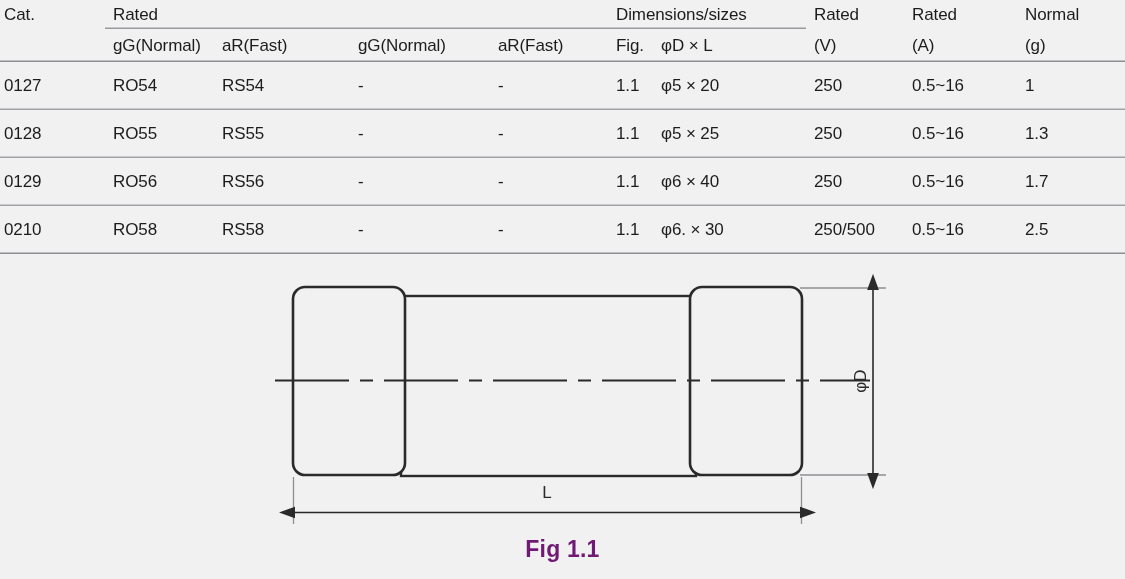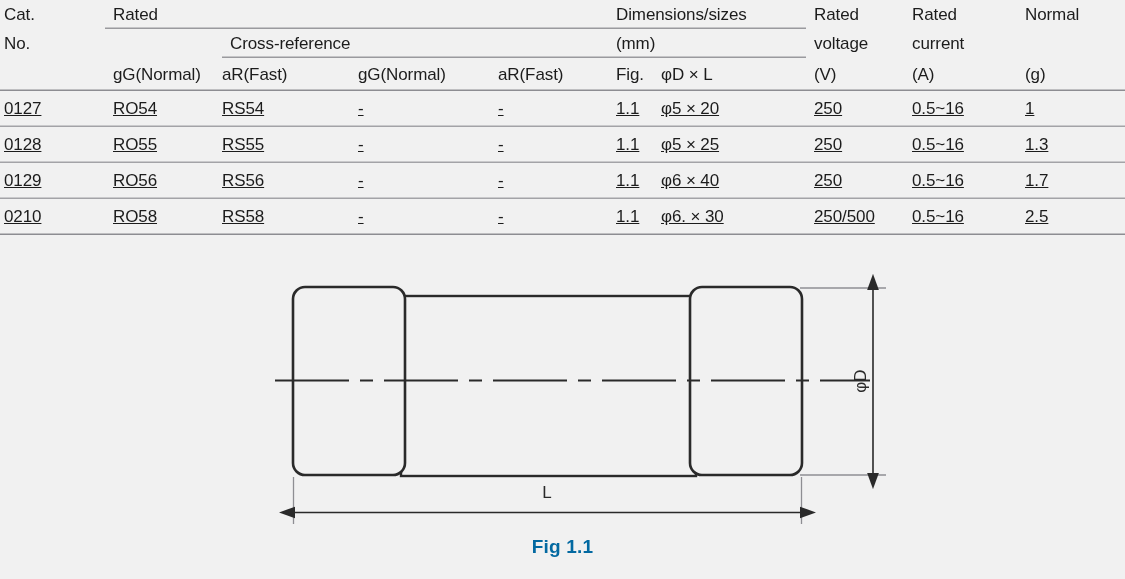--- a/index.html
+++ b/index.html
@@ -47,25 +47,24 @@
   .hcell-sub {
     height: 31px;
     line-height: 33px;
   }
 
   
   .rule-bot { box-shadow: inset 0 -1.5px 0 0 #9a9a9e; }
 
   
   tr.drow td {
-    height: 36px;
+    height: 48px;
     line-height: 30px;
     box-shadow: inset 0 -1.5px 0 0 #a3a3a7;
     vertical-align: middle;
-    text-decoration: underline;
   }
   tr.drow.last td {
     box-shadow: inset 0 -1.5px 0 0 #8d8d92;
   }
   tr.headtop td {
     box-shadow: inset 0 -1.5px 0 0 #8d8d92;
   }
 
   .pad-l  { padding-left: 4px !important; }
   .pad-l2 { padding-left: 8px !important; }
@@ -78,23 +77,23 @@
     width: 1125px;
     height: 321px;
   }
   .drawing svg { display: block; }
   .caption {
     position: absolute;
     left: 0;
     top: 536px;
     width: 1125px;
     text-align: center;
-    font-size: 19px;
+    font-size: 23px;
     font-weight: bold;
-    color: #0369a1;
+    color: #701a75;
     letter-spacing: 0.2px;
   }
   .dim-label {
     font-family: "Liberation Sans", sans-serif;
     font-size: 17px;
     fill: #2a2a2a;
   }
 </style>
 </head>
 <body>
@@ -117,29 +116,20 @@
     <tbody>
         <tr>
       <td class="hcell pad-l" rowspan="1">Cat.</td>
       <td class="hcell pad-l2 rule-bot" colspan="4">Rated</td>
       <td class="hcell pad-l2 rule-bot" colspan="2">Dimensions/sizes</td>
       <td class="hcell pad-l2">Rated</td>
       <td class="hcell pad-l2">Rated</td>
       <td class="hcell pad-l2">Normal</td>
     </tr>
 
-    <tr>
-      <td class="hcell pad-l">No.</td>
-      <td class="hcell"></td>
-      <td class="hcell pad-l2 rule-bot" colspan="3">Cross-reference</td>
-      <td class="hcell pad-l2 rule-bot" colspan="2">(mm)</td>
-      <td class="hcell pad-l2">voltage</td>
-      <td class="hcell pad-l2">current</td>
-      <td class="hcell"></td>
-    </tr>
 
     <tr class="headtop">
       <td class="hcell-sub pad-l"></td>
       <td class="hcell-sub pad-l2">gG(Normal)</td>
       <td class="hcell-sub">aR(Fast)</td>
       <td class="hcell-sub pad-l2">gG(Normal)</td>
       <td class="hcell-sub pad-l2">aR(Fast)</td>
       <td class="hcell-sub pad-l2">Fig.</td>
       <td class="hcell-sub pad-l2">φD × L</td>
       <td class="hcell-sub pad-l2">(V)</td>

